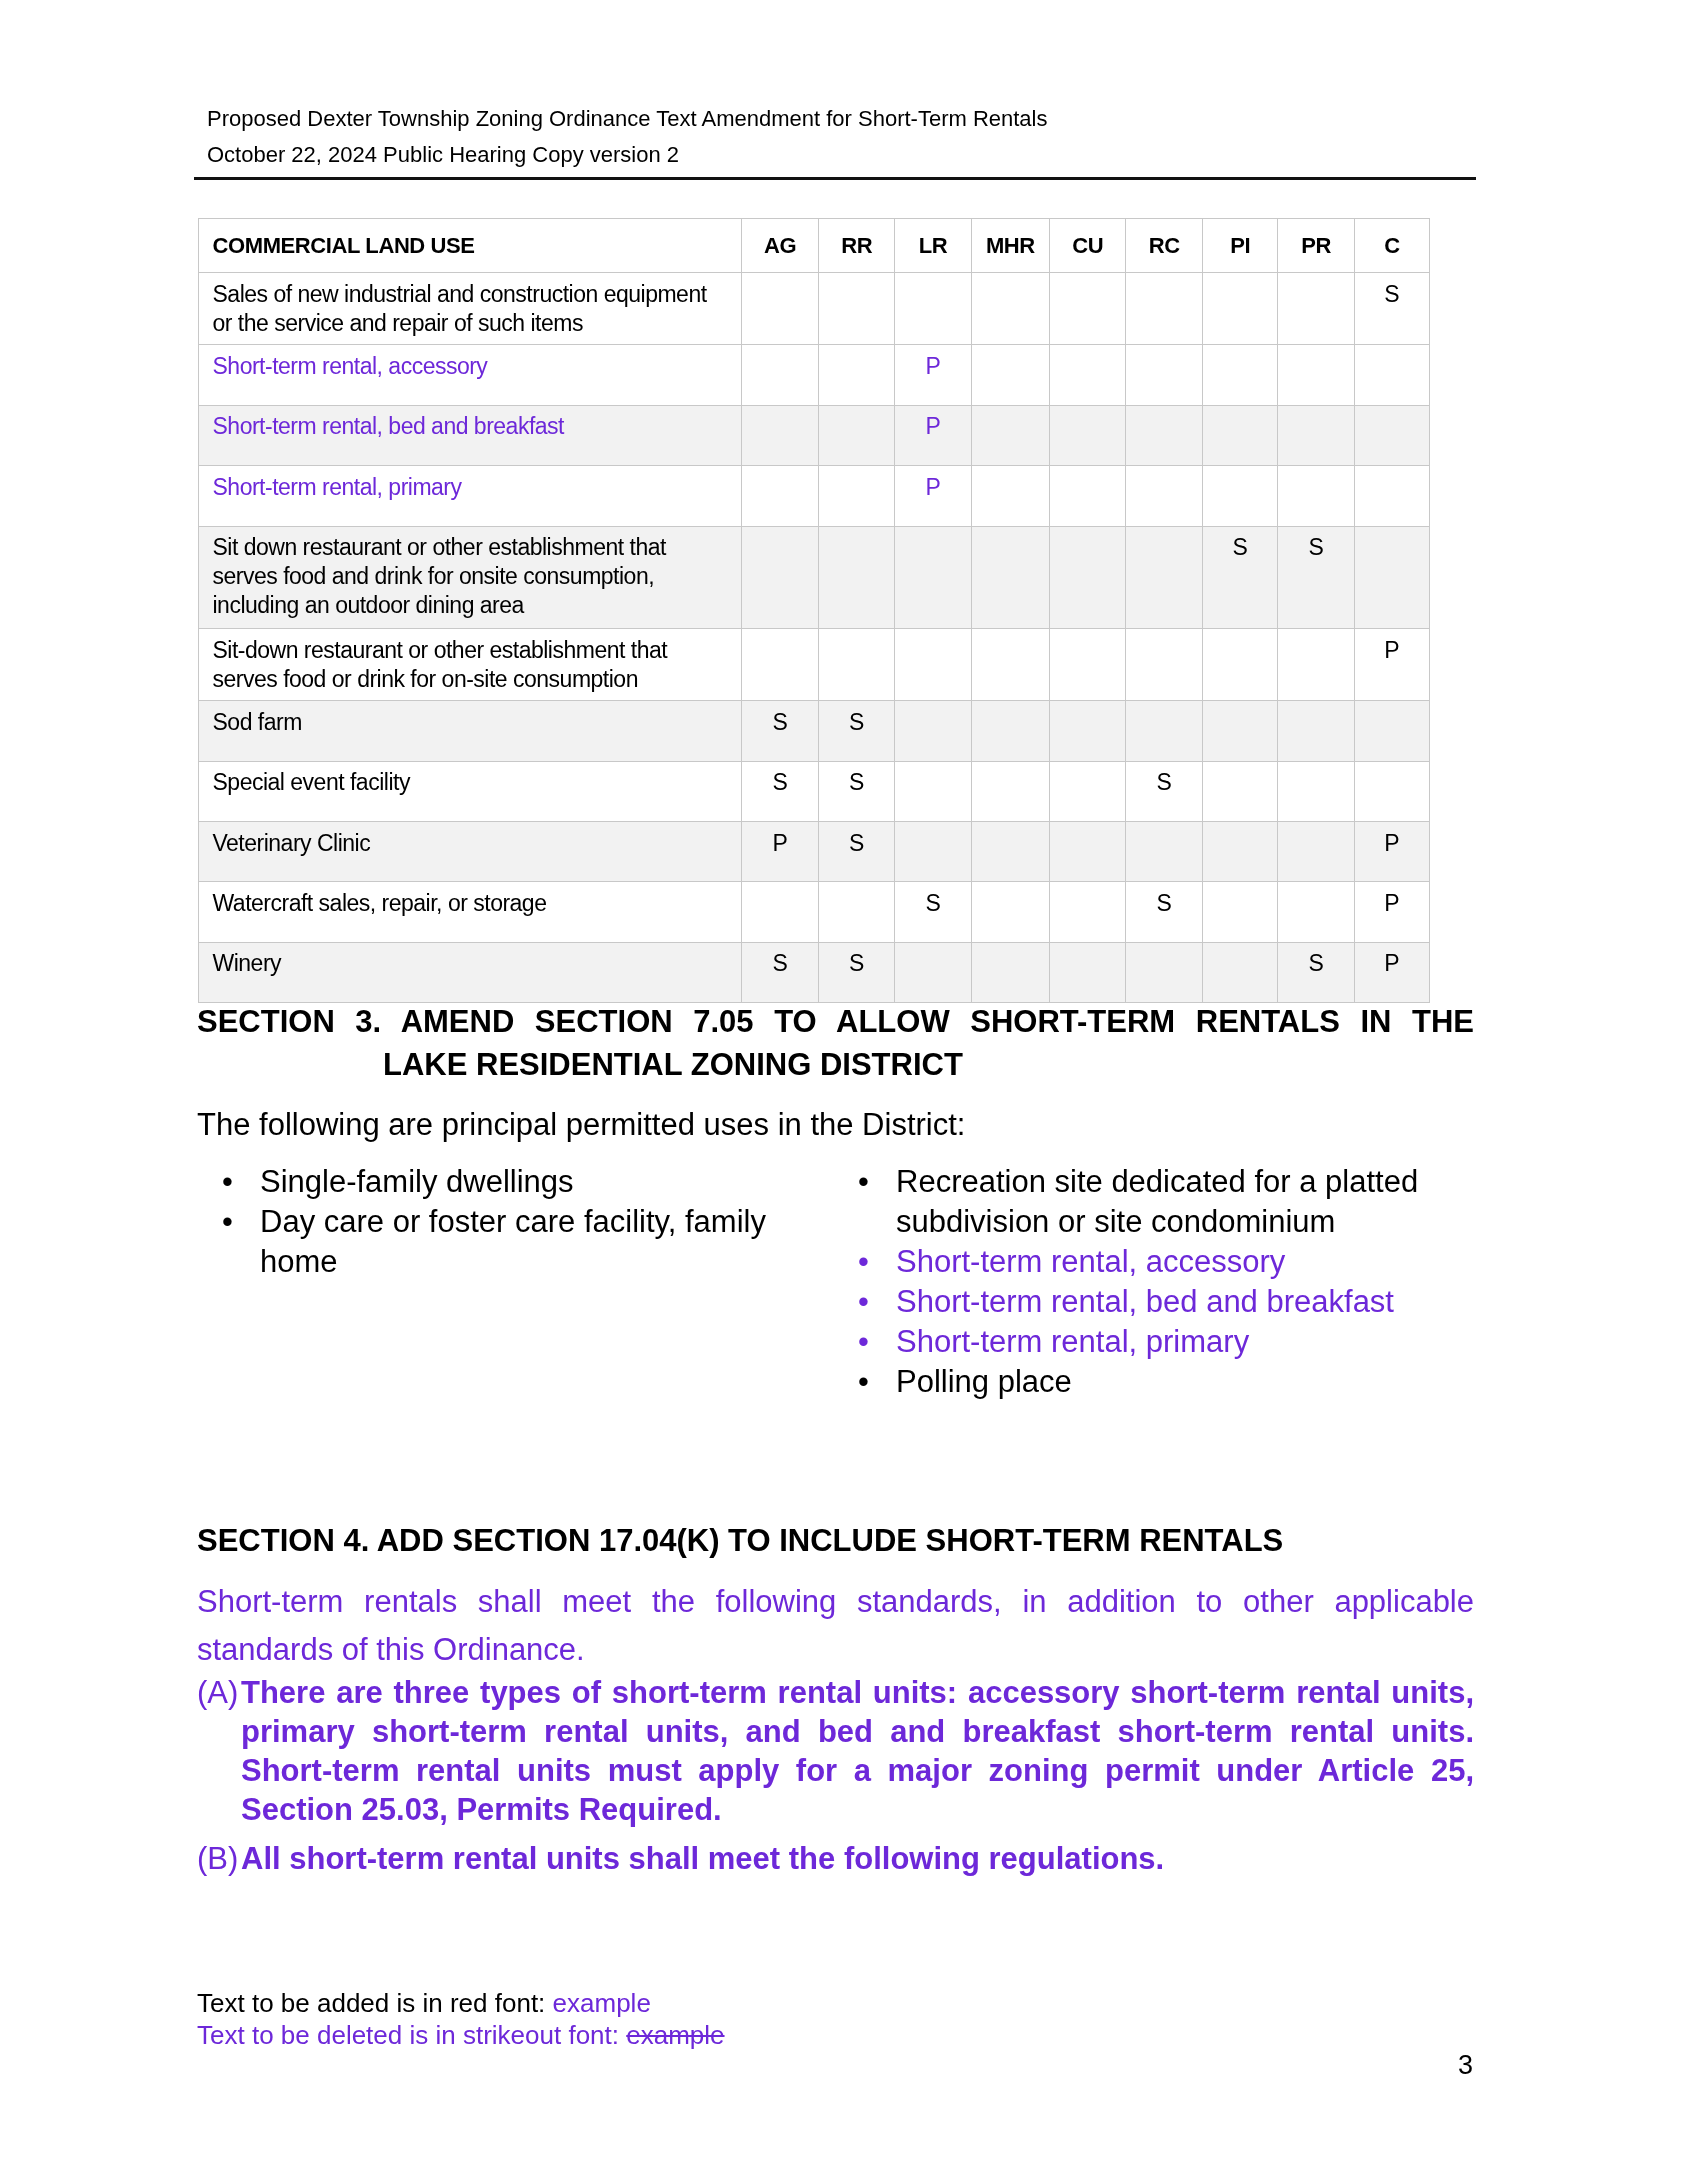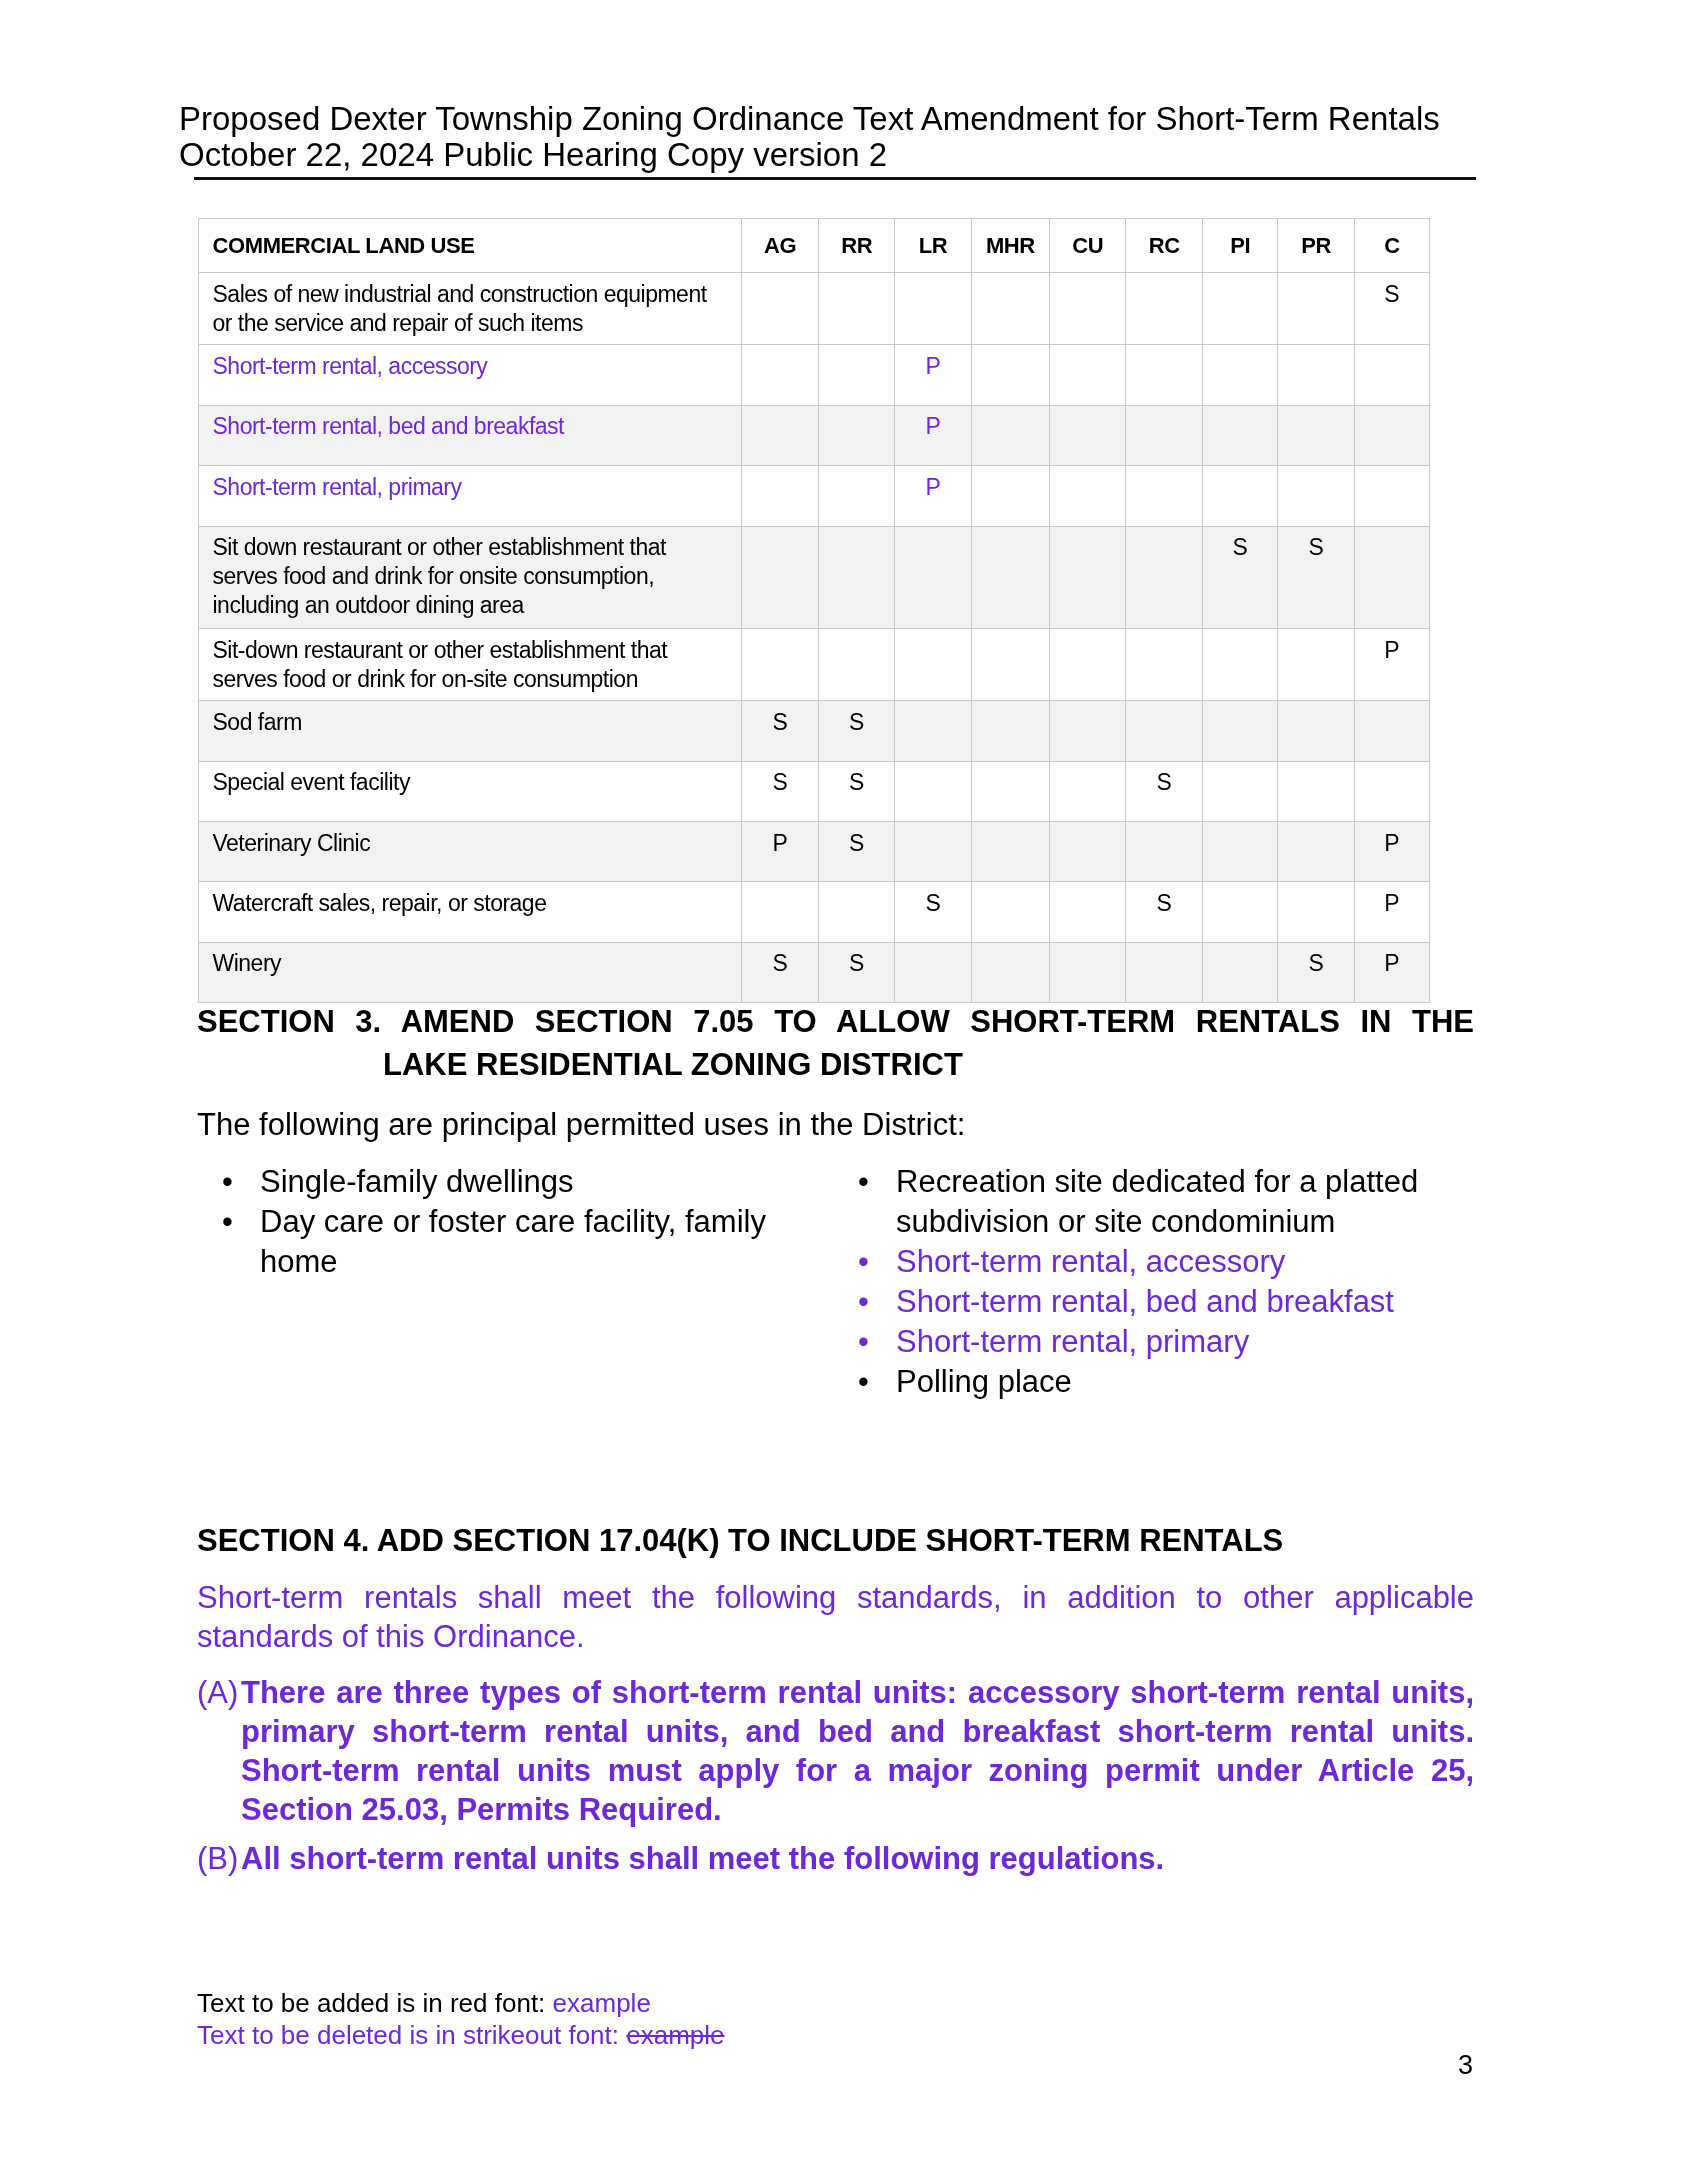--- a/index.html
+++ b/index.html
@@ -1,20 +1,20 @@
 <!DOCTYPE html>
 <html style="font-size:13.5px"><head>
 <meta charset="utf-8">
 <style>
   html, body { margin: 0; padding: 0; background: #ffffff; }
   body { width: 1687px; height: 2183px; position: relative; overflow: hidden;
          font-family: "Liberation Sans", sans-serif; color: #000; }
   .red { color: #6d28d9; }
 
-  .hdr { position: absolute; left: 179px; top: 101px; font-size: 33px; line-height: 36px; }
+  .hdr { position: absolute; left: 207px; top: 101px; font-size: 22px; line-height: 36px; }
   .hdr-rule { position: absolute; left: 194px; top: 177px; width: 1282px; height: 2.5px; background: #111; }
 
   table.uses { position: absolute; left: 198px; top: 218px; width: 1232px;
                border-collapse: collapse; font-size: 23px; }
   table.uses td, table.uses th { border: 1.7px solid #c8c8c8; vertical-align: top; }
   table.uses th { height: 51px; vertical-align: middle; font-weight: bold;
                   letter-spacing: -0.4px; font-size: 22px; }
   table.uses th.use-h { text-align: left; padding-left: 13.5px; }
   table.uses td.use { width: 557px; padding: 6.7px 11.8px 6.7px 13.5px; line-height: 29px;
                       letter-spacing: -0.5px; transform-origin: left; }
@@ -32,21 +32,21 @@
   .intro { top: 1105px; }
 
   ul.col { position: absolute; list-style: none; margin: 0; padding: 0; font-size: 31px; line-height: 40px; }
   ul.col li { position: relative; padding-left: 63px; }
   ul.col li .bullet { position: absolute; left: 25px; top: 0; }
   ul.left { left: 197px; top: 1162px; width: 624px; }
   ul.right { left: 833px; top: 1162px; width: 641px; }
 
   .sec4 { top: 1519px; }
   .s4-intro { position: absolute; left: 197px; top: 1578px; width: 1277px; font-size: 31px;
-              line-height: 39px; text-align: justify; }
+              line-height: 48px; text-align: justify; }
   .item { position: absolute; left: 197px; width: 1277px; font-size: 31px; line-height: 39px; }
   .item .lbl { position: absolute; left: 0; top: 0; }
   .item .txt { display: block; margin-left: 44px; text-align: justify; font-weight: bold; }
   .itemA { top: 1673px; }
   .itemB { top: 1839px; }
 
   .legend { position: absolute; left: 197px; top: 1987px; font-size: 26px; line-height: 32px; }
   .strike { text-decoration: line-through; }
   .pageno { position: absolute; left: 1458px; top: 2050px; font-size: 27px; }
 </style>

